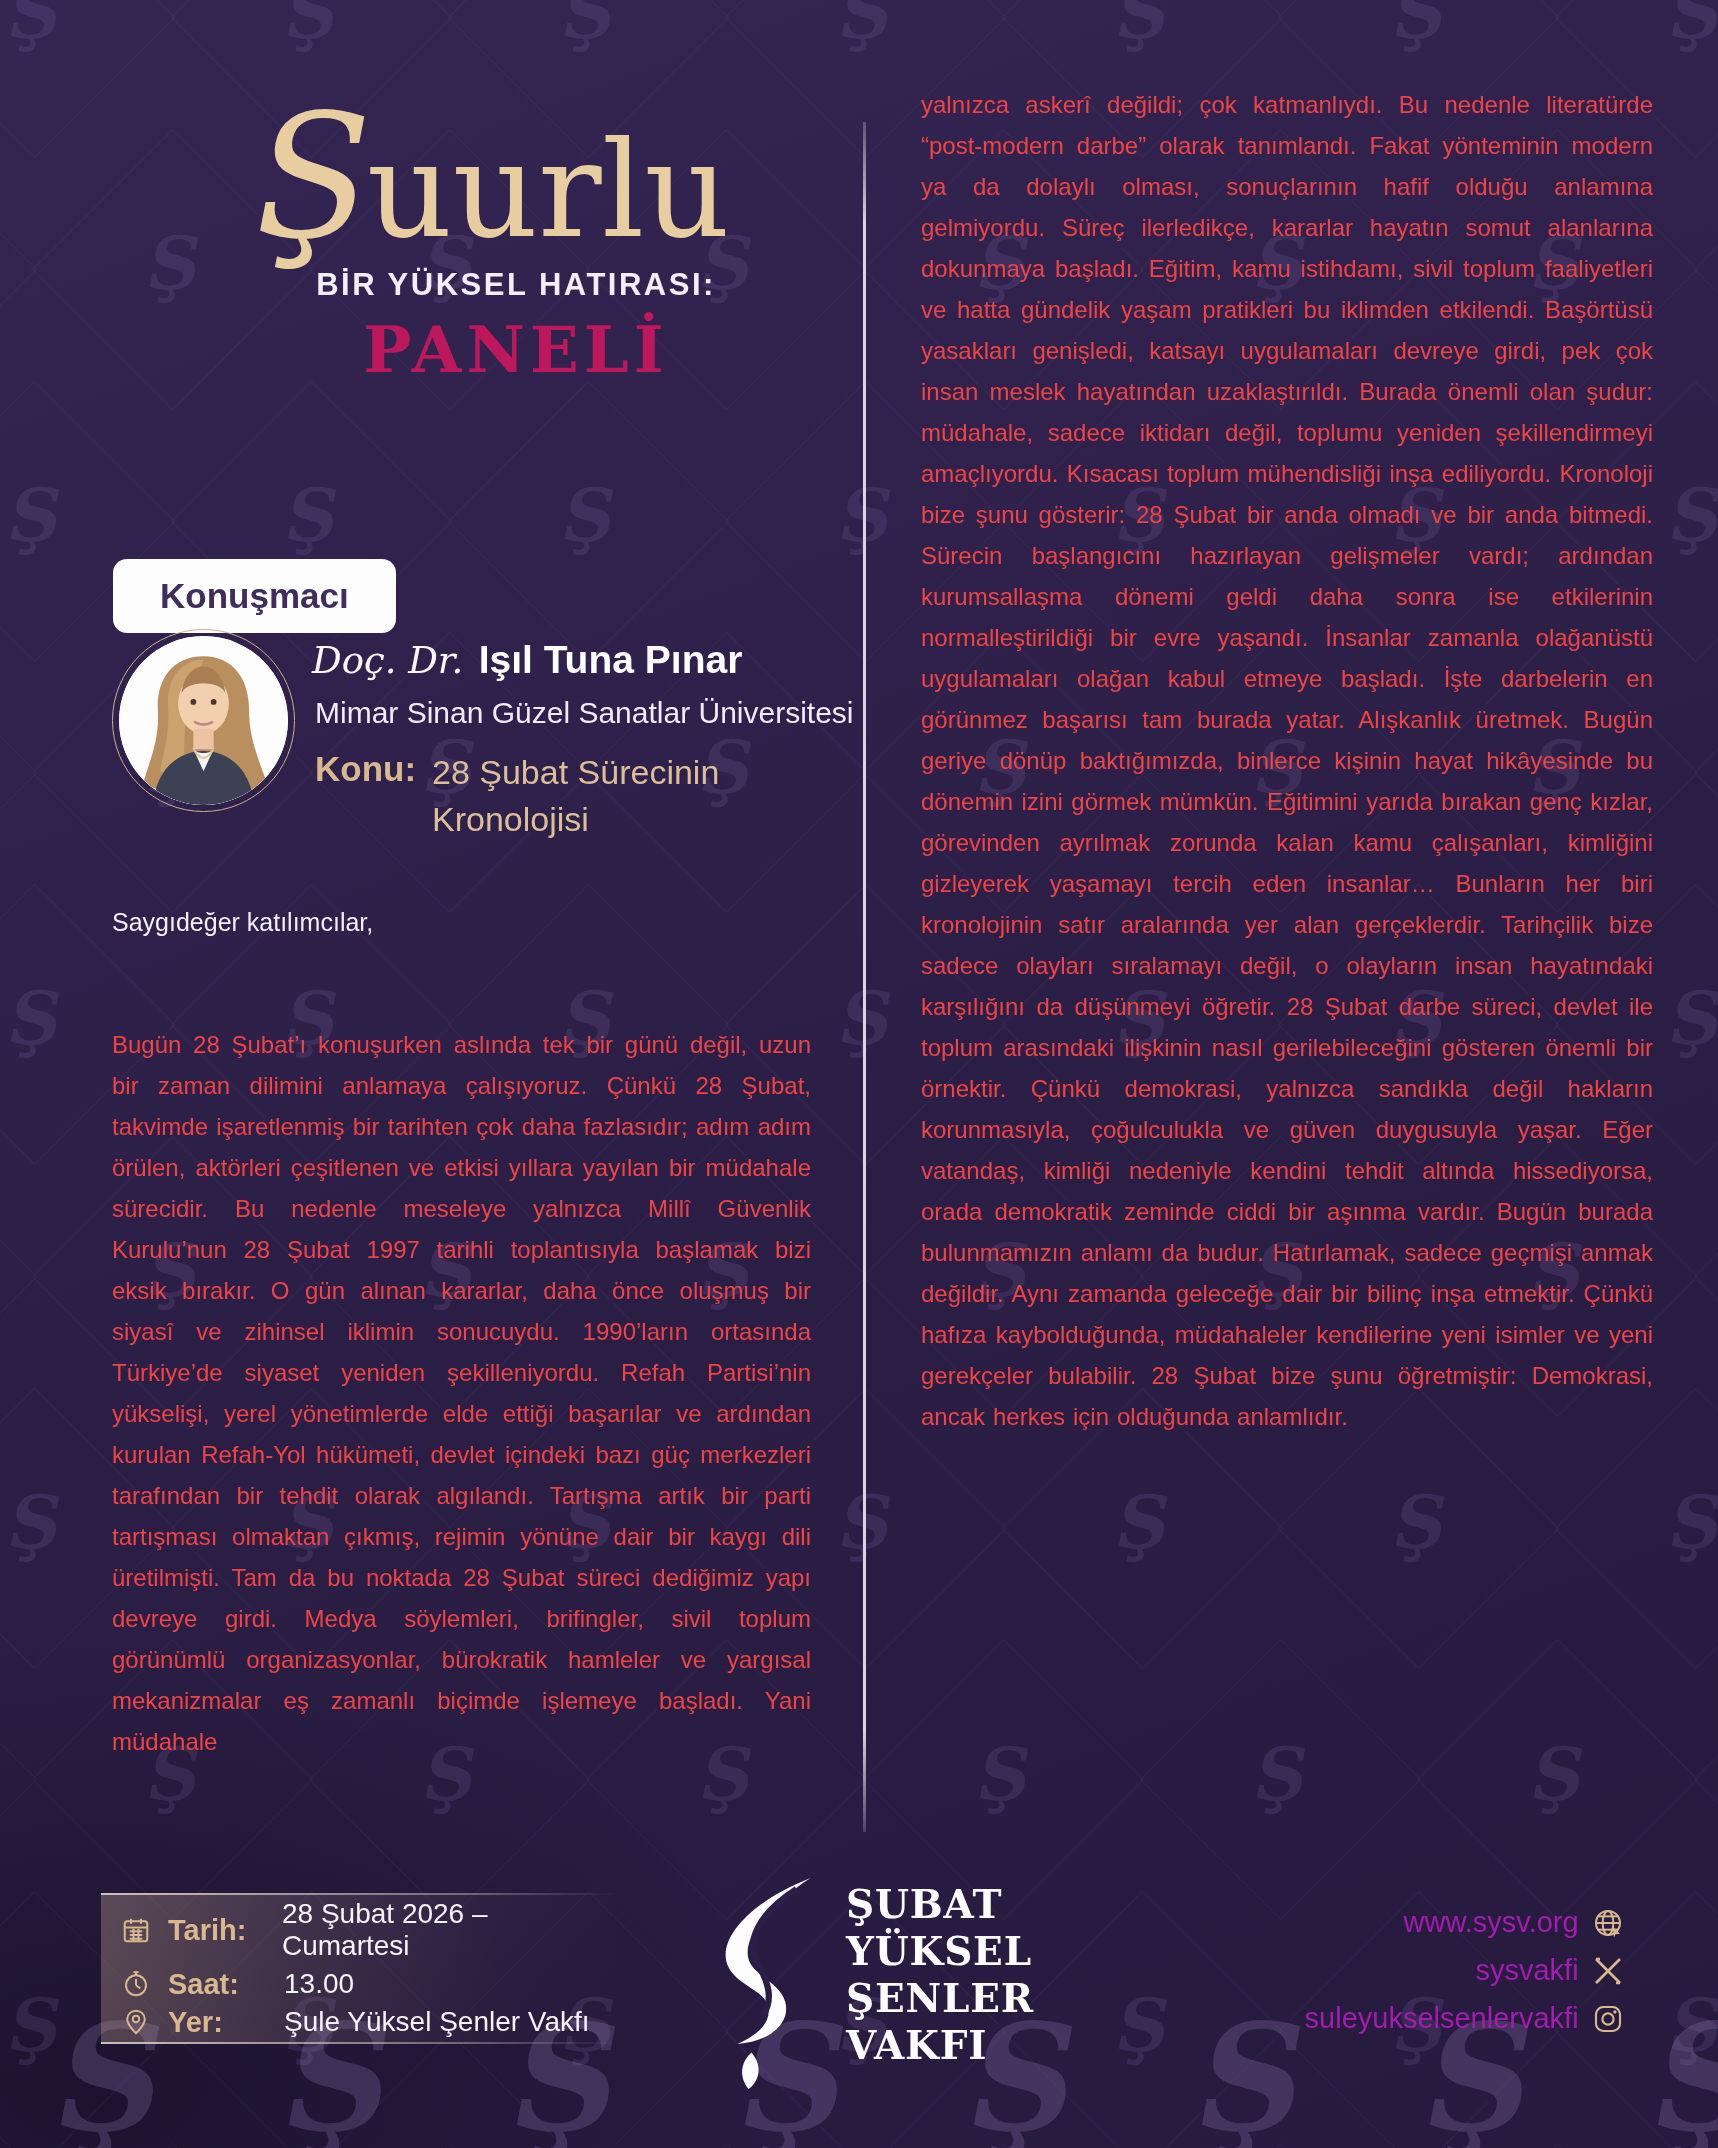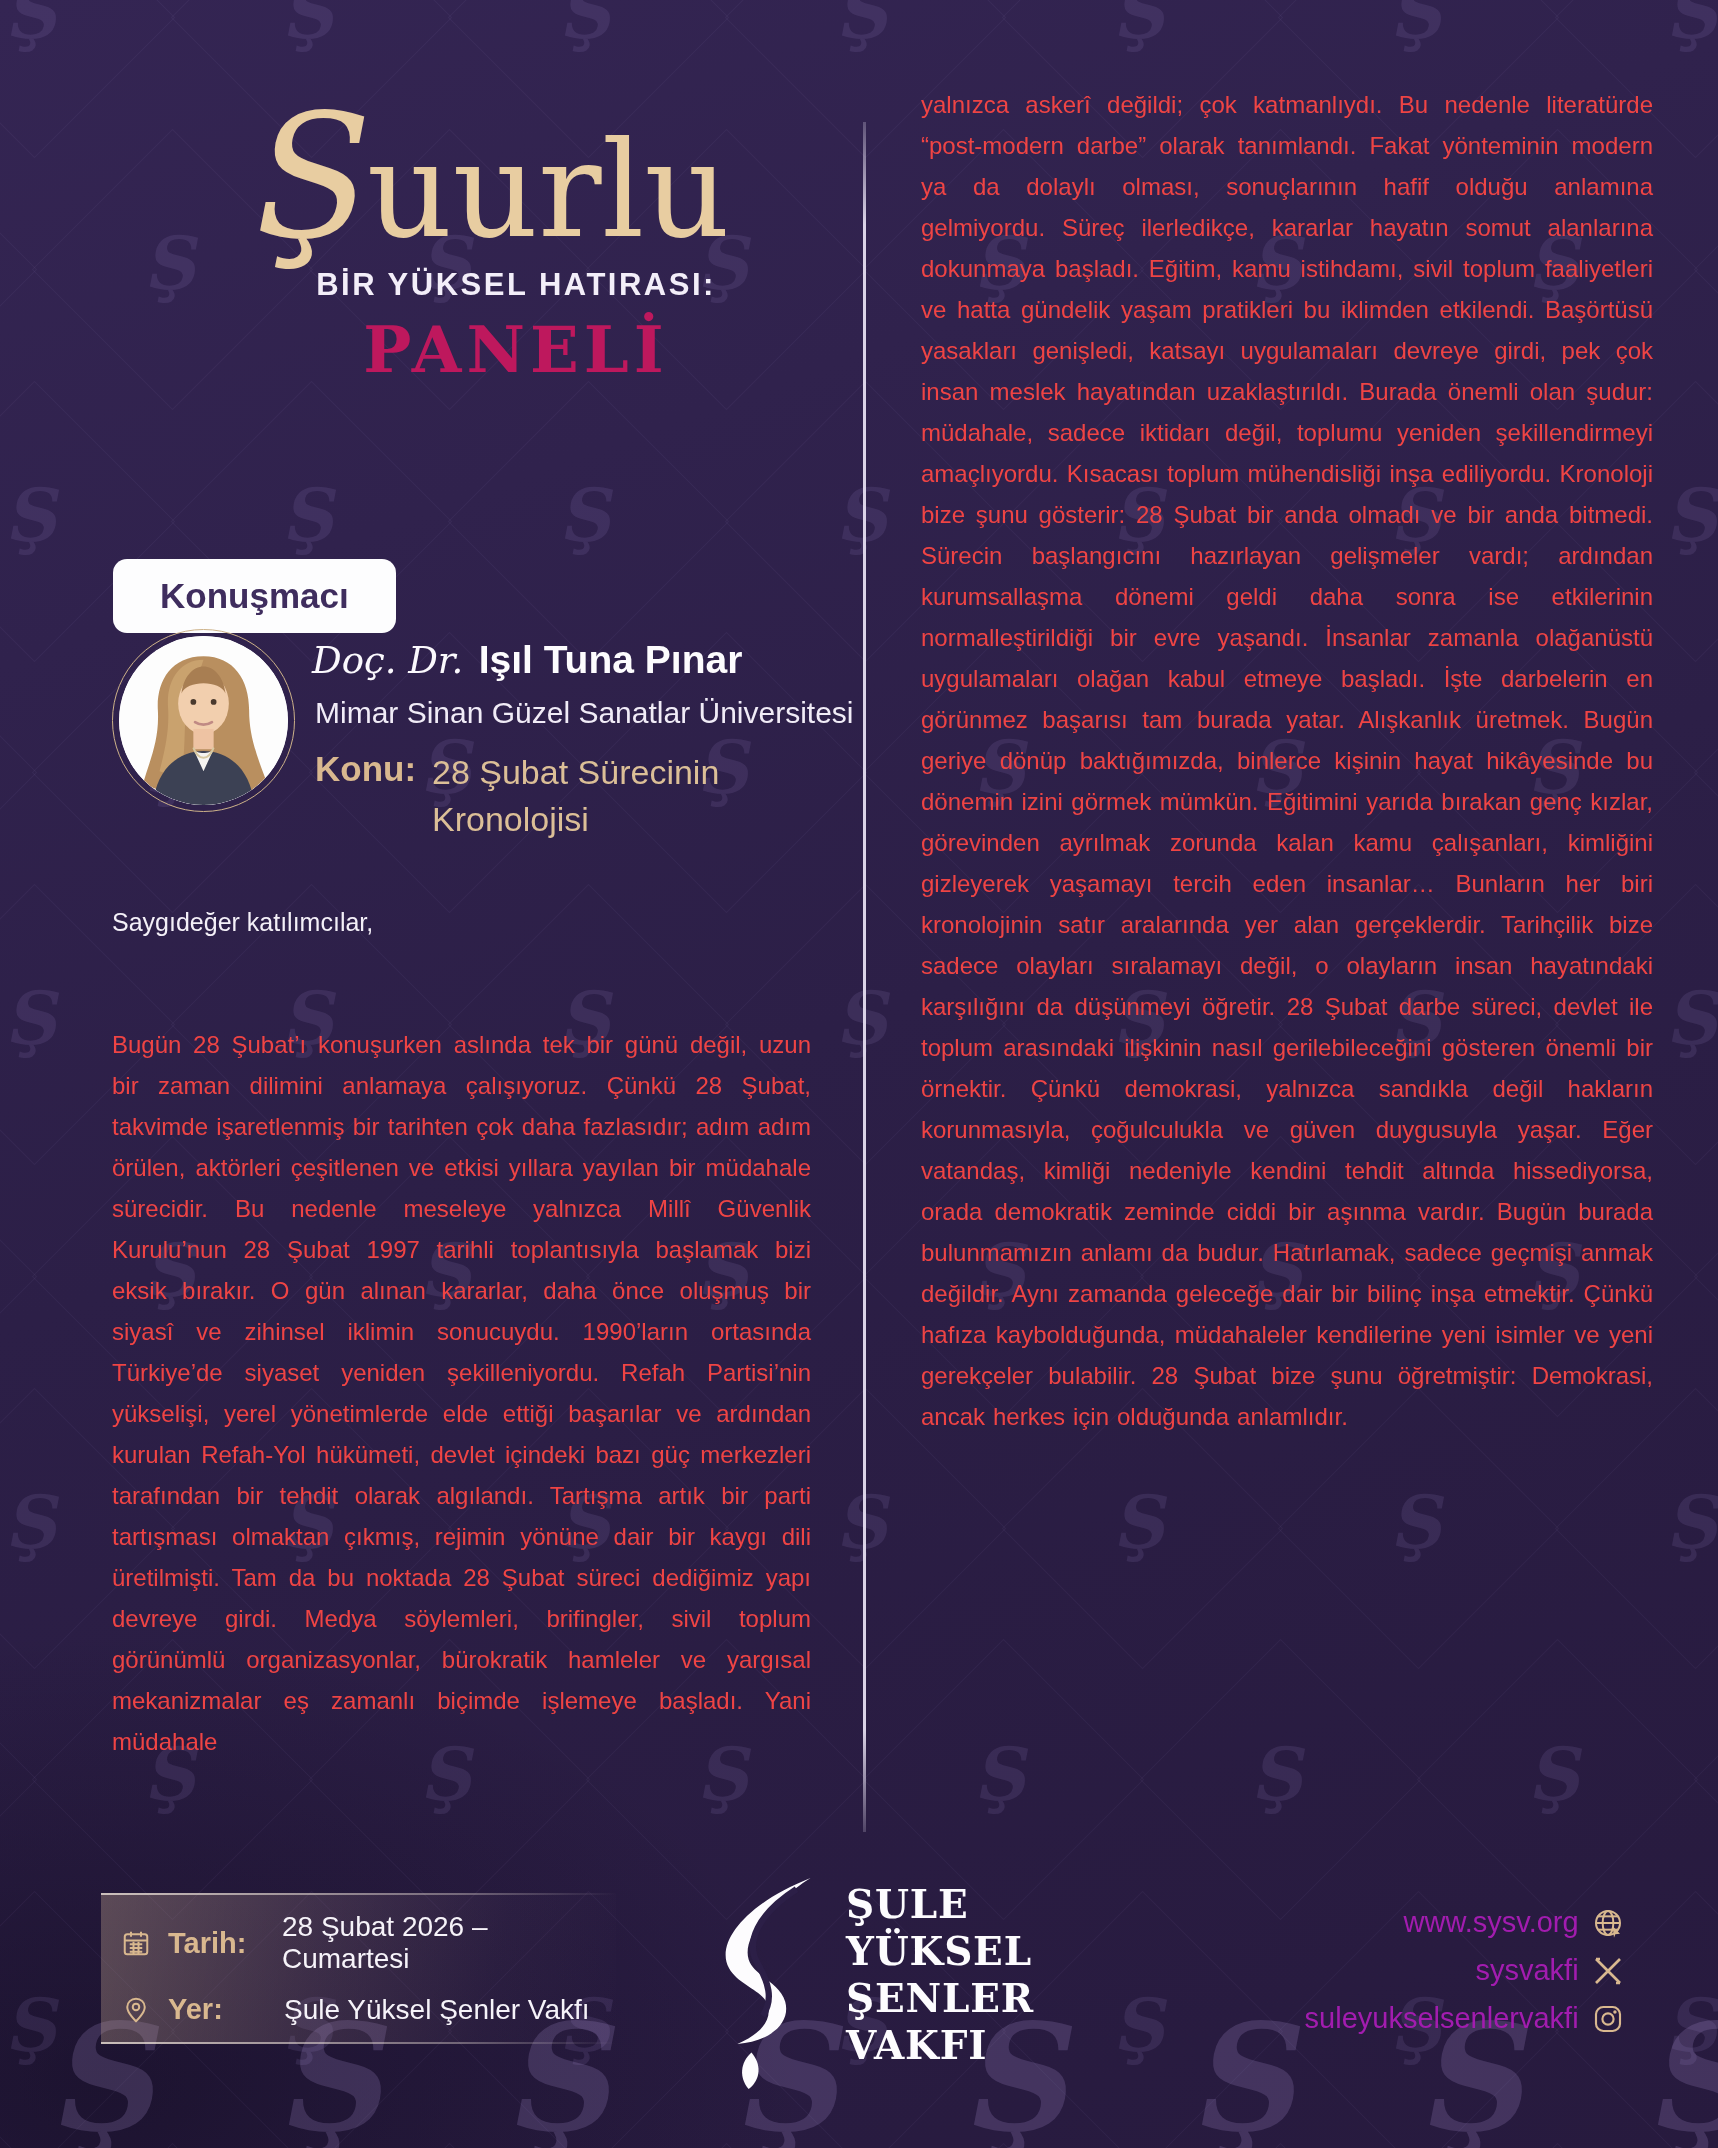--- a/index.html
+++ b/index.html
@@ -294,36 +294,47 @@
           <line x1="7" y1="16" x2="17" y2="16"></line>
           <line x1="7" y1="19" x2="17" y2="19"></line>
         <line x1="10" y1="11" x2="10" y2="21"></line>
           <line x1="14" y1="11" x2="14" y2="21"></line>
       </svg>
       <div class="detail-label">Tarih:</div>
       <div class="detail-value">28 Şubat 2026 – Cumartesi</div>
     </div>
     <div class="detail-row">
       <svg class="detail-icon" viewBox="0 0 24 24" fill="none" stroke="currentColor" stroke-width="1.6">
+        <circle cx="12" cy="13" r="8"></circle>
+        <line x1="12" y1="13" x2="12" y2="8"></line>
+          <line x1="12" y1="13" x2="15.5" y2="15.5"></line>
+        <line x1="10" y1="2.5" x2="14" y2="2.5"></line>
+          <line x1="12" y1="2.5" x2="12" y2="5"></line>
+      </svg>
+      <div class="detail-label">Saat:</div>
+      <div class="detail-value">13.00</div>
+    </div>
+    <div class="detail-row">
+      <svg class="detail-icon" viewBox="0 0 24 24" fill="none" stroke="currentColor" stroke-width="1.6">
         <path d="M12 21 C12 21 5 14.5 5 9.5 C5 5.9 8.1 3 12 3 C15.9 3 19 5.9 19 9.5 C19 14.5 12 21 12 21 Z"></path>
         <circle cx="12" cy="9.5" r="2.6"></circle>
       </svg>
       <div class="detail-label">Yer:</div>
       <div class="detail-value">Şule Yüksel Şenler Vakfı</div>
     </div>
   </div>
 
   <div class="foundation">
     <svg class="monogram" viewBox="0 0 90 150">
       <path d="M82 0 C36 18 14 46 24 64 C31 77 50 80 52 92 C54 103 44 112 30 118 C54 116 68 103 64 88 C60 74 42 70 38 58 C33 42 54 18 82 0 Z" fill="#fdfcfe"></path>
       <path d="M72 8 C44 26 36 46 44 60 C52 74 56 86 48 98" stroke="#2c1f47" stroke-width="4.5" fill="none"></path>
       <path d="M40 124 C47 132 47 143 38 150 C31 142 32 131 40 124 Z" fill="#fdfcfe"></path>
     </svg>
     <div class="foundation-name">
-      <div>ŞULE</div>
+      <div>ŞUBAT</div>
       <div>YÜKSEL</div>
       <div>ŞENLER</div>
       <div>VAKFI</div>
     </div>
   </div>
 
   <div class="contacts">
     <div class="contact-row">
       <span class="contact-text">www.sysv.org</span>
       <svg class="contact-icon" viewBox="0 0 24 24" fill="none" stroke="currentColor" stroke-width="1.5">

